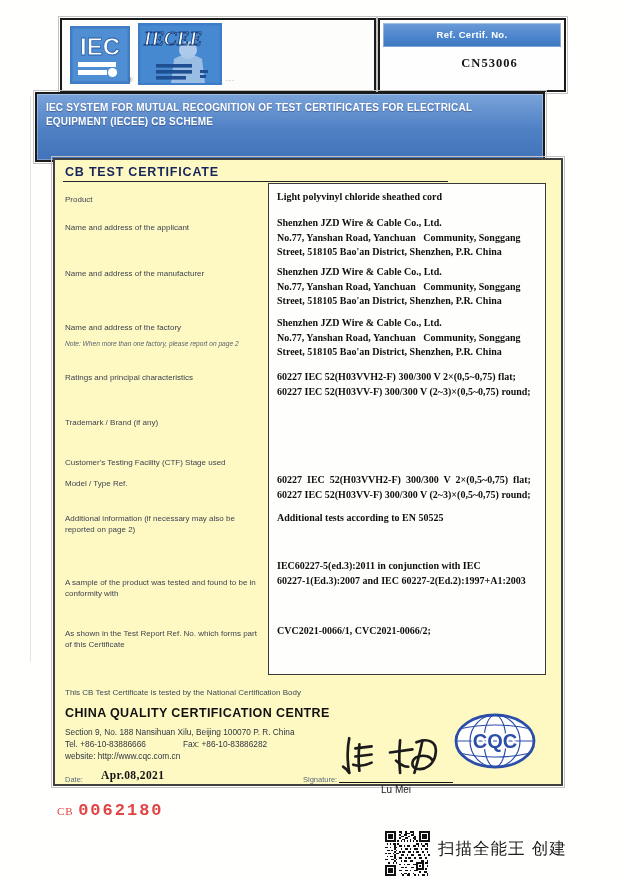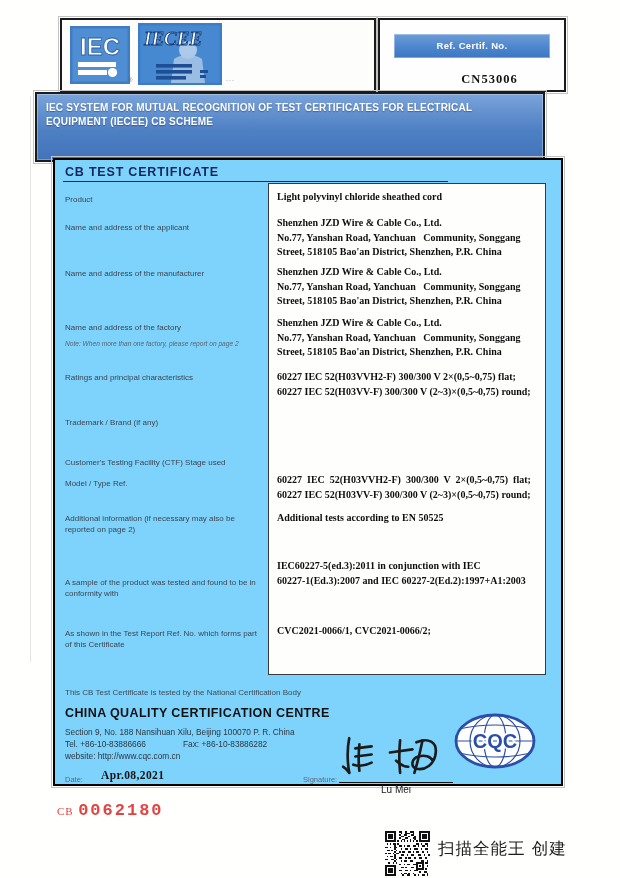--- a/index.html
+++ b/index.html
@@ -10,38 +10,38 @@
   
   .logo-box{position:absolute;left:60px;top:18px;width:312px;height:70px;background:#fdfdfc;
             border:2px solid #1b1b1b;outline:1px solid #c3c3c3;outline-offset:1px;}
   .iec-svg{position:absolute;left:8px;top:6px;}
   .iecee-svg{position:absolute;left:76px;top:3px;}
   .reg-mark{position:absolute;left:66px;top:57px;font-size:6px;color:#5a6a7a;}
   .tm-dots{position:absolute;left:164px;top:55px;font-size:7px;color:#7a8a98;letter-spacing:1px;}
 
   .ref-box{position:absolute;left:378px;top:18px;width:184px;height:70px;background:#fefefe;
            border:2px solid #1b1b1b;outline:1px solid #c3c3c3;outline-offset:1px;}
-  .ref-head{margin:14px;height:24px;line-height:24px;text-align:center;color:#fff;
+  .ref-head{margin:3px;height:24px;line-height:24px;text-align:center;color:#fff;
             font-size:9.5px;font-weight:bold;letter-spacing:.3px;
             background:linear-gradient(180deg,#6d9cd8 0%,#4a84cc 60%,#3d76c0 100%);
             box-shadow:inset 0 0 0 1px rgba(255,255,255,.35);}
   .ref-no{margin-top:9px;text-align:center;font-family:"Liberation Serif",serif;
           font-size:12.5px;font-weight:600;letter-spacing:1px;color:#141414;margin-left:35px;}
 
   
   .banner{position:absolute;left:35px;top:92px;width:510px;height:70px;box-sizing:border-box;
           border:2px solid #1b1b1b;outline:1px solid #c3c3c3;outline-offset:1px;
           background:linear-gradient(180deg,#7aa3da 0%,#4e80c4 55%,#4273b9 100%);
           box-shadow:inset 0 0 0 1px rgba(255,255,255,.3);}
   .banner-text{padding:7px 9px;color:#fff;font-size:10px;font-weight:bold;line-height:13.5px;
                letter-spacing:.2px;text-shadow:0 1px 1px rgba(20,40,90,.45);}
 
   
   .body-box{position:absolute;left:53px;top:158px;width:510px;height:628px;box-sizing:border-box;
-            background:#7dd3fc;border:2px solid #000000;outline:1px solid #c3c3c3;outline-offset:1px;}
+            background:#fef9c3;border:2px solid #404040;outline:1px solid #c3c3c3;outline-offset:1px;}
   .cb-title{position:absolute;left:10px;top:5px;font-size:12.5px;font-weight:bold;
             color:#16265c;letter-spacing:.8px;}
   .title-rule{position:absolute;left:8px;top:21px;width:385px;border-top:1.6px solid #23232a;}
   .value-box{position:absolute;left:213px;top:23px;width:278px;height:492px;box-sizing:border-box;
              border:1px solid #3a3a3a;background:#fefefd;}
   .lbl{position:absolute;left:10px;width:196px;font-size:8px;line-height:10.5px;color:#3e4450;}
   .note{position:absolute;left:10px;width:200px;font-size:6.6px;font-style:italic;color:#5c6470;}
   .val{position:absolute;left:8px;width:264px;font-family:"Liberation Serif",serif;
        font-weight:700;font-size:10px;line-height:14.6px;color:#0e0e0e;white-space:pre-wrap;}
 

